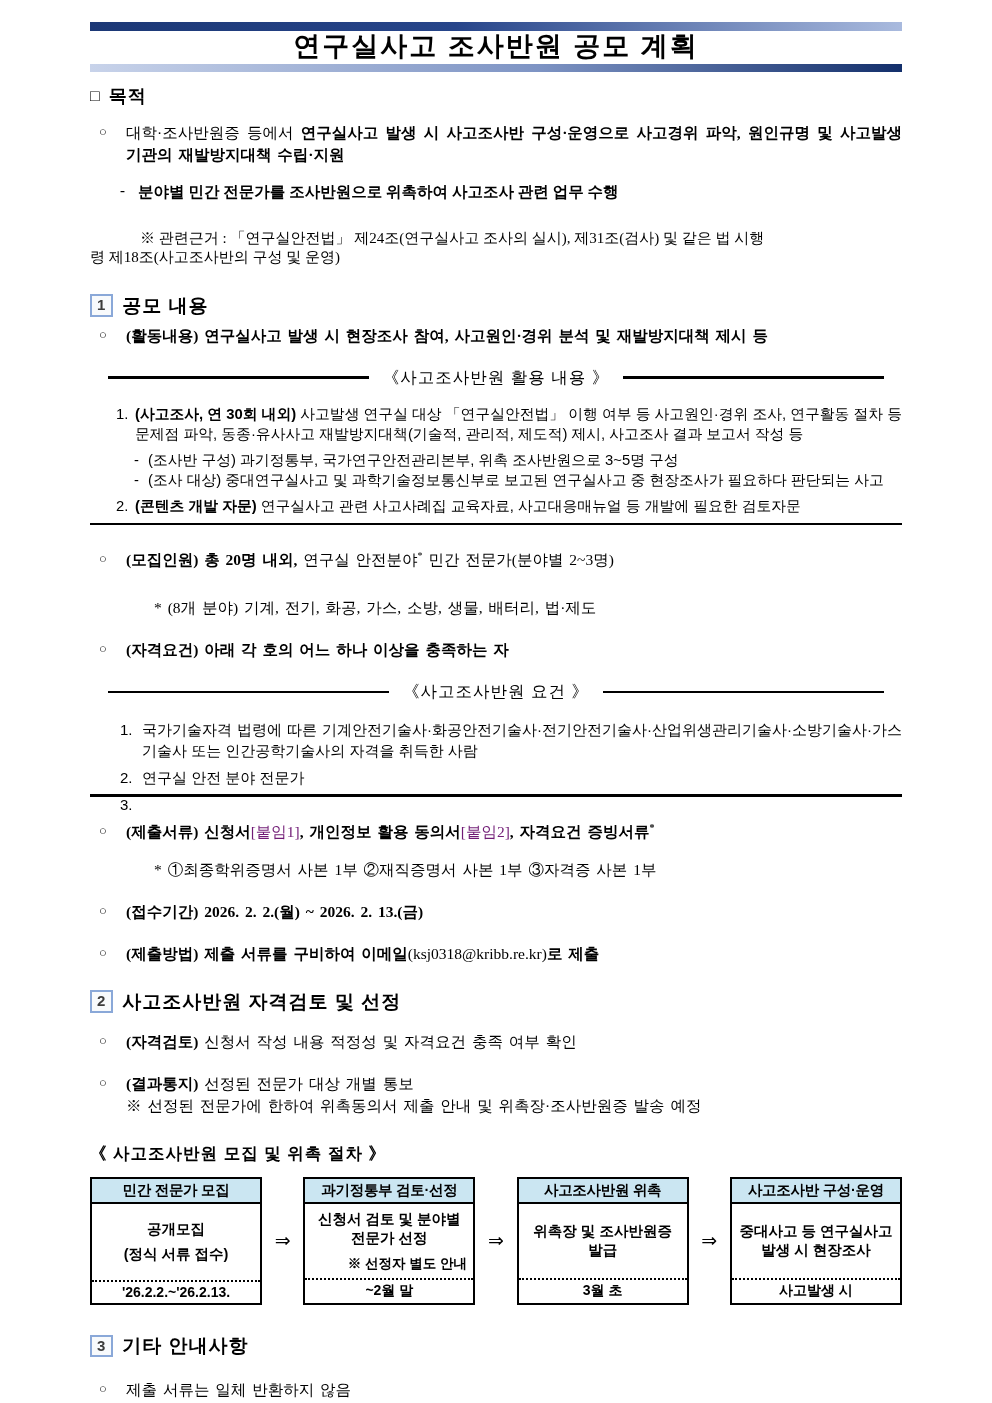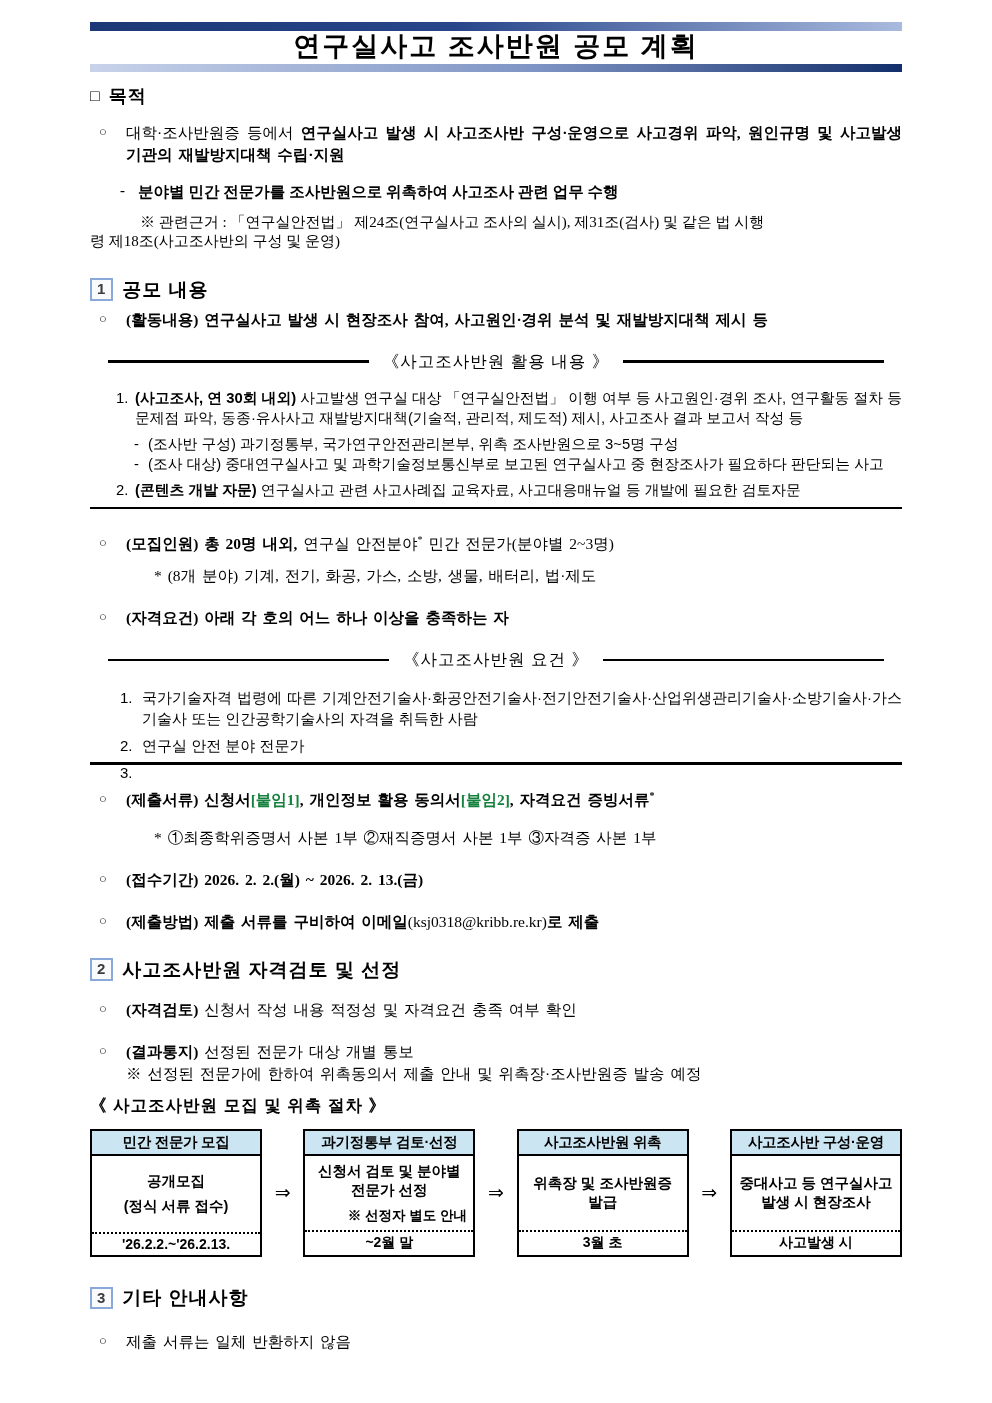--- a/index.html
+++ b/index.html
@@ -38,21 +38,21 @@
 
   
   .li { position:relative; padding-left:36px; font-size:15.5px; line-height:1.42; word-spacing:2px; }
   .li .bullet { position:absolute; left:9px; top:1px; font-size:13px; }
   .just { text-align:justify; word-break:break-all; }
   .dash-li { padding-left:48px; font-size:15.5px; font-weight:bold; position:relative; }
   .dash-li .bullet { position:absolute; left:30px; font-size:15px; }
   .note-ref { padding-left:50px; font-size:15px; }
   .note-ref-2 { text-align:left; font-size:15px; padding-right:40px; }
   b.lbl { font-weight:bold; }
-  .attach { color:#15803d; font-weight:bold; }
+  .attach { color:#701a75; font-weight:normal; }
   sup { font-size:10px; }
 
   
   .rule-title { display:flex; align-items:center; font-family:"Liberation Sans", sans-serif; font-weight:normal; font-size:16.5px; }
   .rule-title .rule { flex:1; height:2.5px; background:#000; }
   .rule-title .rt-text { padding:0 14px; letter-spacing:1px; }
   .rule-title { padding:0 18px; }
   .hr-thick { height:2.5px; background:#000; width:100%; }
 
   .boxlist { font-family:"Liberation Sans", sans-serif; font-size:14.8px; line-height:1.35; }
@@ -70,21 +70,21 @@
   .flow { display:flex; align-items:stretch; justify-content:space-between; margin-top:12px; }
   .flow-box { width:172px; border:2px solid #000; display:flex; flex-direction:column; font-family:"Liberation Sans", sans-serif; }
   .flow-head { background:#cbe6f2; border-bottom:2px solid #000; text-align:center; font-weight:bold; font-size:14.5px; padding:2px 1px; letter-spacing:-0.3px; }
   .flow-body { flex:1; display:flex; flex-direction:column; align-items:center; justify-content:center; text-align:center; font-weight:bold; font-size:14.5px; padding:6px 6px; gap:7px; line-height:1.3; }
   .flow-body div:empty { display:none; }
   .flow-note { font-weight:bold; font-size:13.5px;margin-left:36px; }
   .flow-foot { border-top:2px dotted #000; text-align:center; font-size:14px; font-weight:bold; padding:2px 0 3px 0; }
   .flow-arrow { display:flex; align-items:center; justify-content:center; width:18px; font-size:19px; font-family:"Liberation Sans", sans-serif; }
 
   .mt6{margin-top:6px;} .mt14{margin-top:14px;} .mt16{margin-top:16px;}
-  .mt18{margin-top:10px;} .mt20{margin-top:20px;} .mt24{margin-top:24px;} .mt26{margin-top:26px;} .mt28{margin-top:28px;}
+  .mt18{margin-top:26px;} .mt20{margin-top:20px;} .mt24{margin-top:24px;} .mt26{margin-top:26px;} .mt28{margin-top:28px;}
 </style>
 </head>
 <body>
 
 <div class="content">
 
   <div class="bar bar-top"></div>
   <div class="doc-title">연구실사고 조사반원 공모 계획</div>
   <div class="bar bar-under"></div>
 

